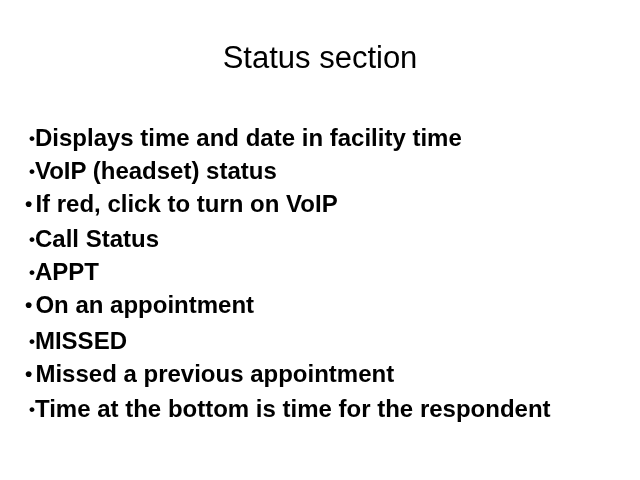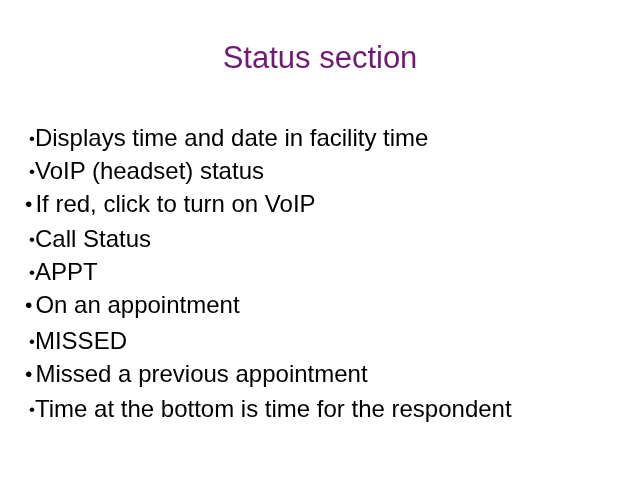--- a/index.html
+++ b/index.html
@@ -25,35 +25,35 @@
   }
   .slide-title {
     position: absolute;
     left: 0;
     top: 40px;
     width: 640px;
     text-align: center;
     font-size: 31px;
     line-height: 36px;
     font-weight: 400;
-    color: #701a75;
+    color: #000000;
     letter-spacing: 0px;
     white-space: nowrap;
   }
   .slide-body {
     position: absolute;
     left: 0;
     top: 122px;
     width: 640px;
   }
   .bullet-line {
     display: block;
     font-size: 24px;
     line-height: 31.8px;
-    font-weight: 400;
+    font-weight: 700;
     color: #000000;
     white-space: nowrap;
     letter-spacing: 0px;
   }
   .bullet-line.level-1 {
     padding-left: 29px;
   }
   .bullet-line.level-2 {
     padding-left: 25px;
   }

